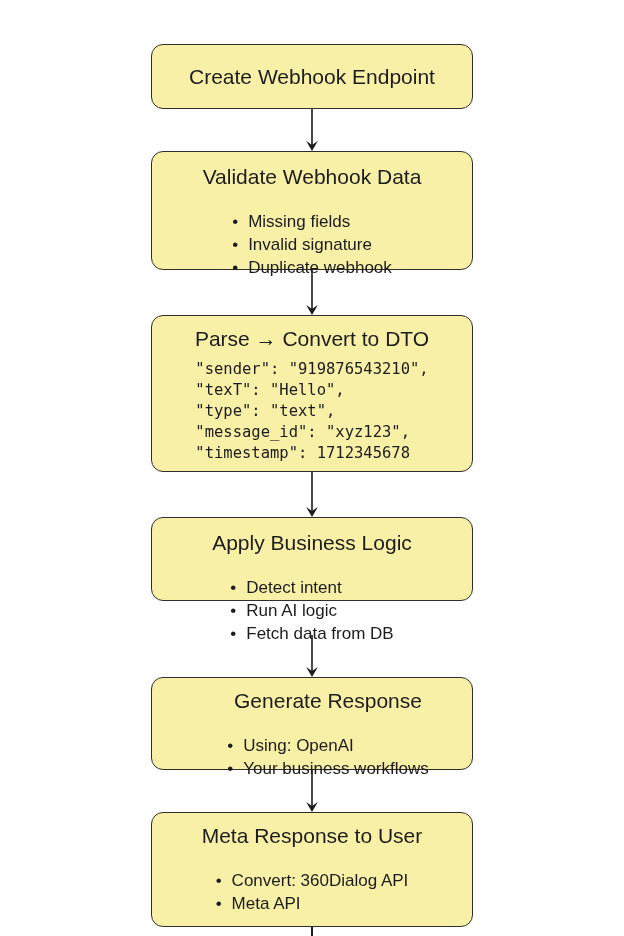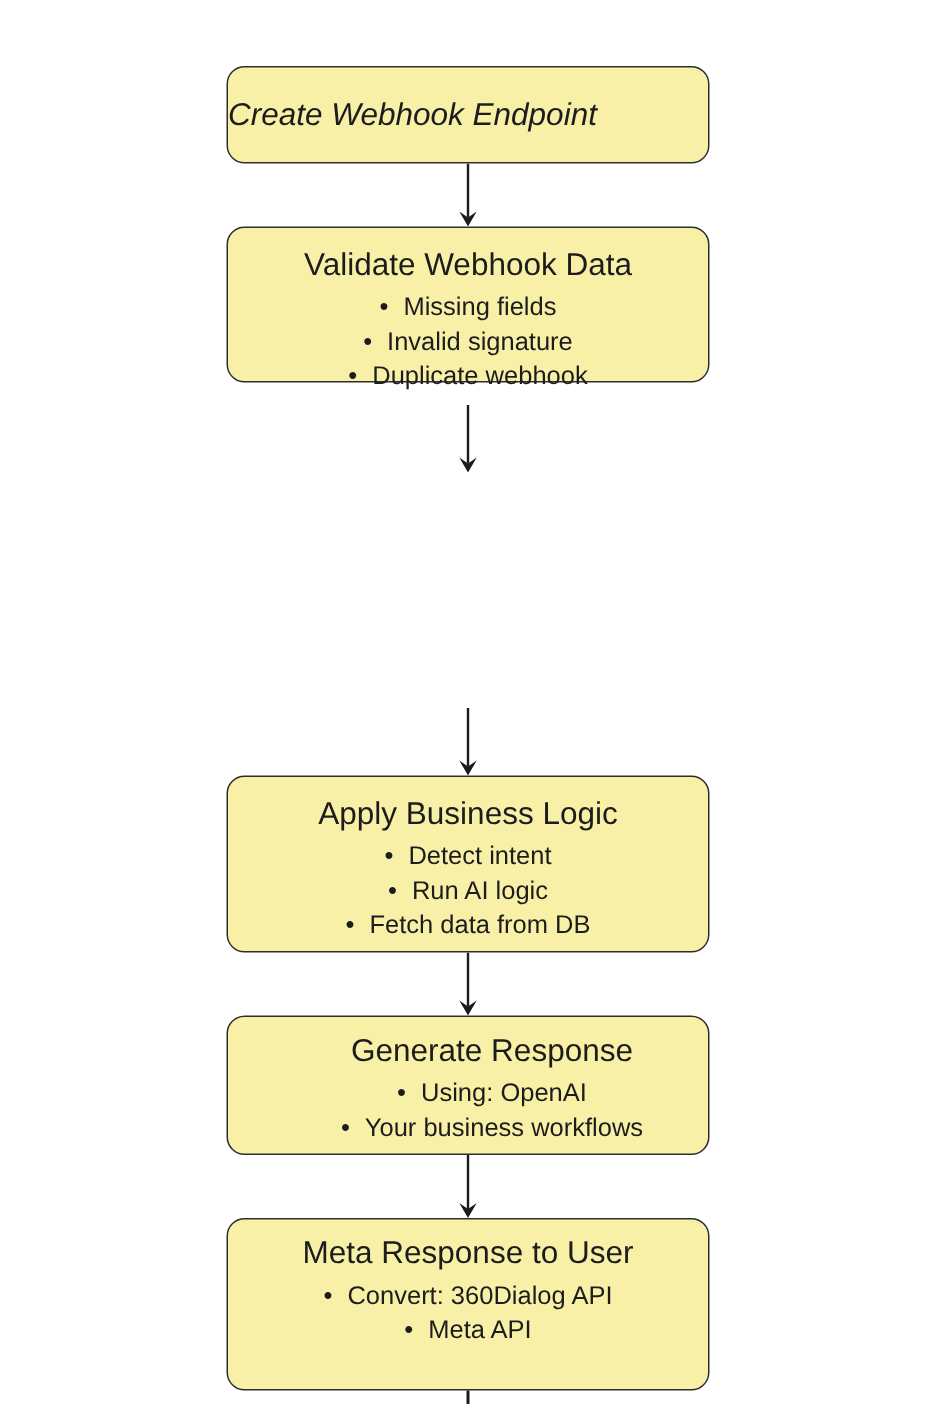--- a/index.html
+++ b/index.html
@@ -6,30 +6,30 @@
   #canvas{
     position:relative;width:624px;height:936px;background:var(--background,#fff);
     font-family:"Liberation Sans",sans-serif;color:var(--text,#1c1c1c);overflow:hidden;
   }
   .node{
     position:absolute;left:151px;width:322px;box-sizing:border-box;
     background:var(--node-fill,#f9f0a8);
     border:1.5px solid var(--node-border,#2e2e2e);
     border-radius:12px;text-align:center;
   }
-  .node-1{top:44px;height:65px;display:flex;align-items:center;justify-content:flex-start;font-style:italic;}
-  .node-2{top:151px;height:104px;padding-top:11px;}
+  .node-1{top:44px;height:65px;display:flex;align-items:center;justify-content:center;}
+  .node-2{top:151px;height:119px;padding-top:11px;}
   .node-3{top:315px;height:157px;padding-top:9px;}
-  .node-4{top:517px;height:118px;padding-top:11px;}
+  .node-4{top:517px;height:84px;padding-top:11px;}
   .node-5{top:677px;height:93px;padding-top:9px;padding-left:32px;}
   .node-6{top:812px;height:115px;padding-top:9px;}
   .node-title{font-size:21px;line-height:27px;font-weight:400;}
   .node-list{
-    display:table;margin:3px auto 0;padding:0;list-style:none;
-    text-align:center;font-size:17px;line-height:23px;
+    display:table;margin:20px auto 0;padding:0;list-style:none;
+    text-align:left;font-size:17px;line-height:23px;
   }
   .node-list li::before{content:"•";margin-right:10px;}
   .node-code{
     display:table;margin:7px auto 0;text-align:left;
     font-family:"DejaVu Sans Mono",monospace;font-size:15.5px;line-height:21px;
   }
   .arrow{position:absolute;left:305px;width:14px;color:var(--arrow,#1c1c1c);}
   .a1{top:109px;} .a2{top:270px;} .a3{top:472px;} .a4{top:635px;} .a5{top:770px;}
   .tail-line{position:absolute;left:311px;top:927px;width:2px;height:9px;background:var(--arrow,#1c1c1c);}
 </style>
@@ -54,20 +54,30 @@
       <li>Invalid signature</li>
       <li>Duplicate webhook</li>
     </ul>
   </div>
 
   <svg class="arrow a2" width="14" height="45" viewBox="0 0 14 45">
     <line x1="7" y1="0" x2="7" y2="39" stroke="currentColor" stroke-width="1.6"></line>
     <path d="M7 45 L1.2 35 L7 39 L12.8 35 Z" fill="currentColor"></path>
   </svg>
 
+  <div class="node node-3">
+    <div class="node-title">Parse → Convert to DTO</div>
+    <div class="node-code">
+      <div class="code-line">"sender": "919876543210",</div>
+      <div class="code-line">"texT": "Hello",</div>
+      <div class="code-line">"type": "text",</div>
+      <div class="code-line">"message_id": "xyz123",</div>
+      <div class="code-line">"timestamp": 1712345678</div>
+    </div>
+  </div>
 
   <svg class="arrow a3" width="14" height="45" viewBox="0 0 14 45">
     <line x1="7" y1="0" x2="7" y2="39" stroke="currentColor" stroke-width="1.6"></line>
     <path d="M7 45 L1.2 35 L7 39 L12.8 35 Z" fill="currentColor"></path>
   </svg>
 
   <div class="node node-4">
     <div class="node-title">Apply Business Logic</div>
     <ul class="node-list">
       <li>Detect intent</li>

